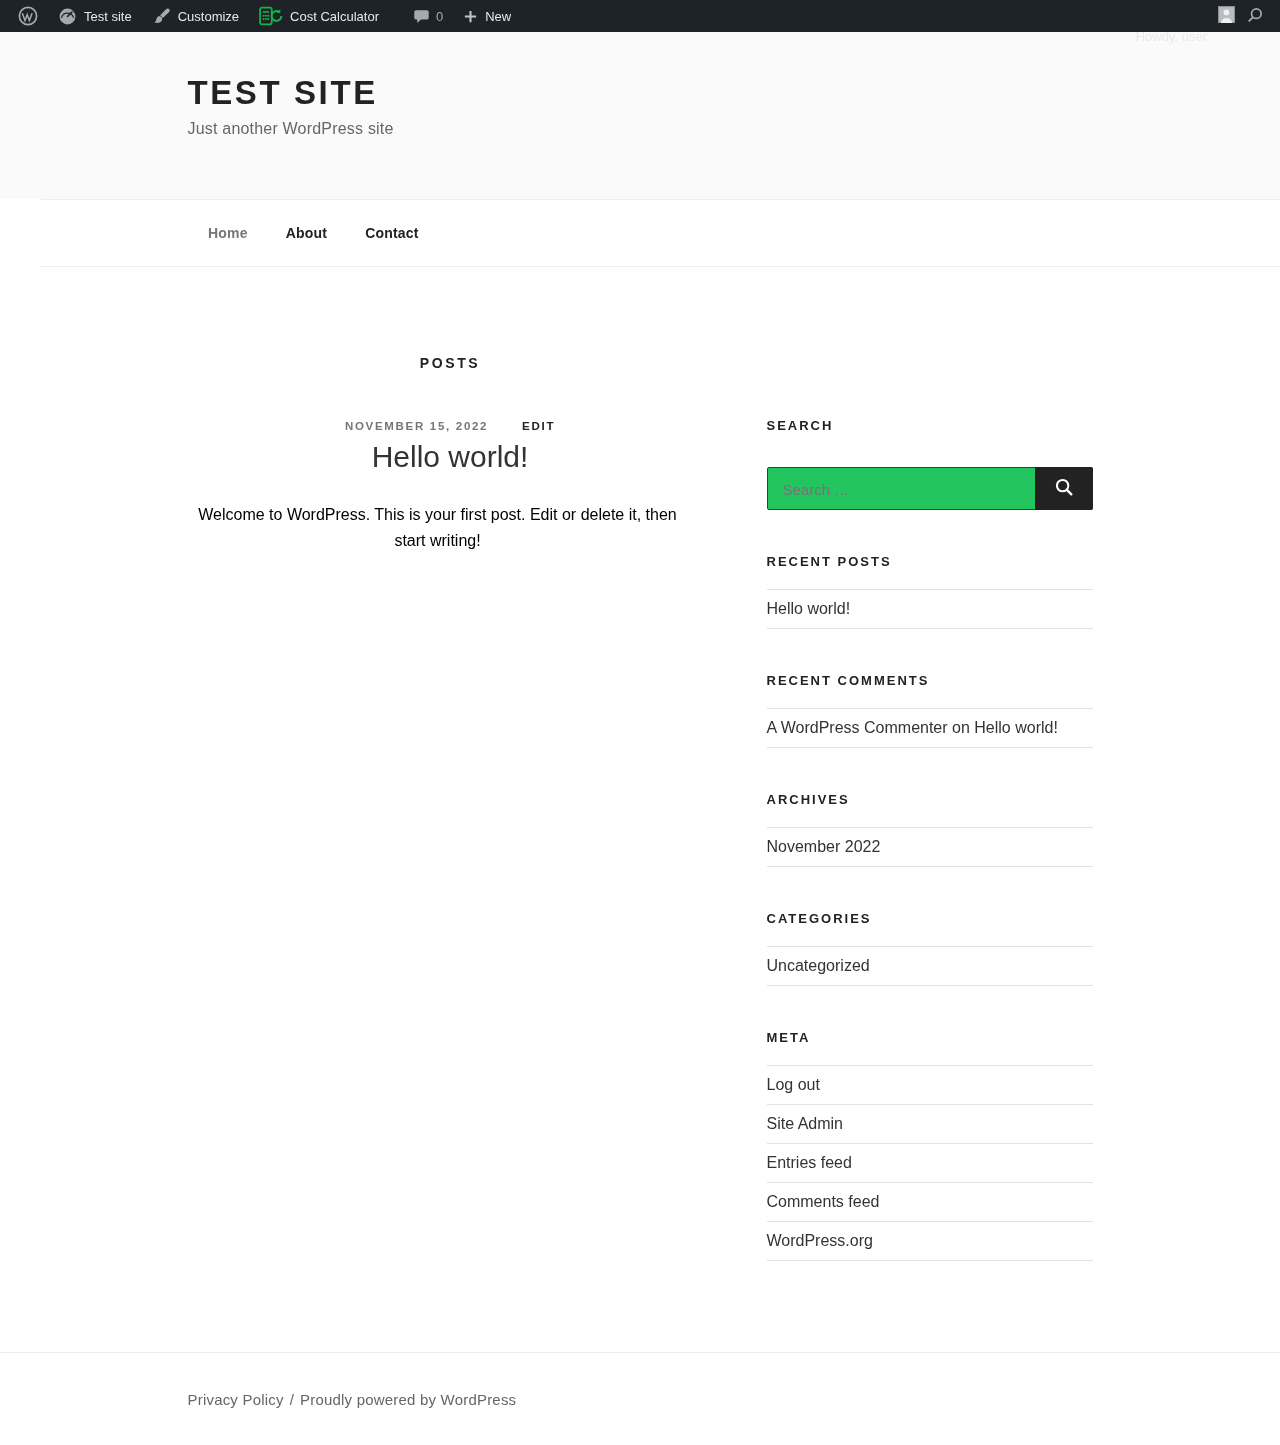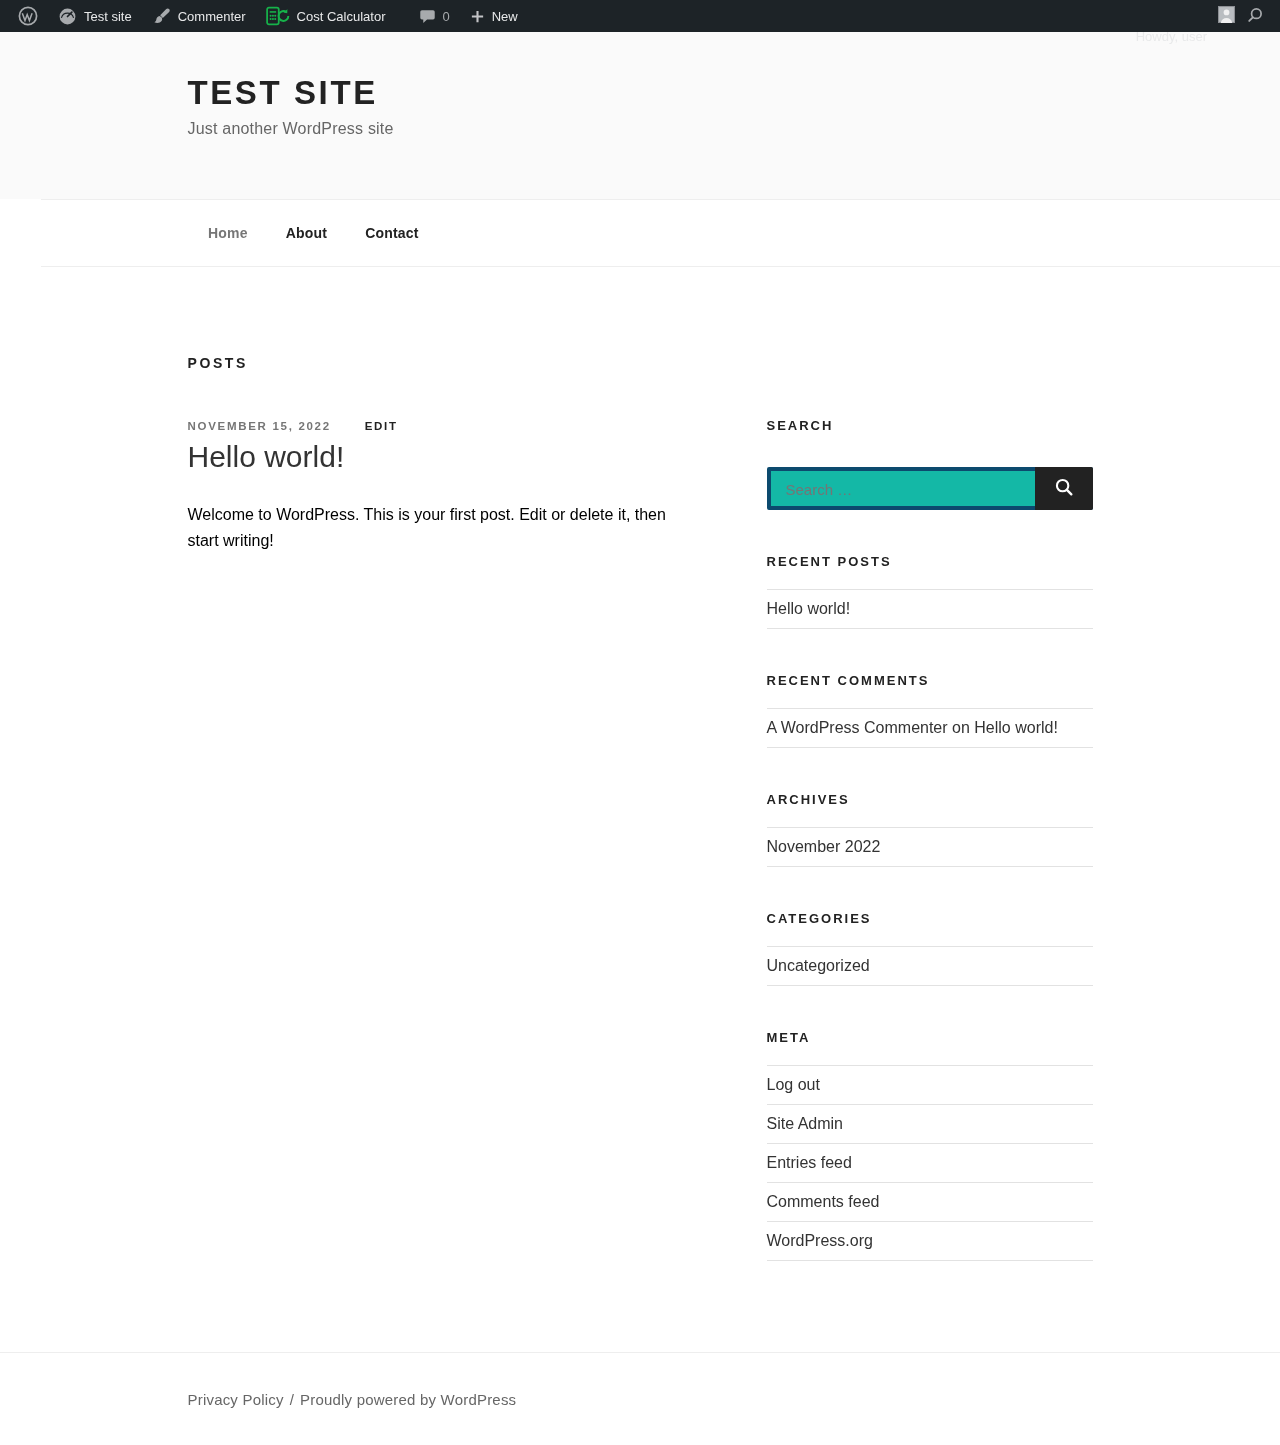--- a/index.html
+++ b/index.html
@@ -23,40 +23,40 @@
 
   
   .navbar { background:#fff; border-top:1px solid #eee; border-bottom:1px solid #eee; height:68px;margin-left:41px; }
   .navbar .wrap { display:flex; align-items:center; height:100%; }
   .nav-link { font-size:14px; font-weight:700; color:#222; text-decoration:none; padding:0 19px; letter-spacing:0.2px; }
   .nav-link.current { color:#767676; font-weight:700; padding-left:0; }
 
   
   .site-content { min-height:1085px; padding-top:88px; }
   .site-content .wrap { display:flex; justify-content:space-between; align-items:flex-start; }
-  .main-col { width:525px; }
+  .main-col { width:525px;text-align:center; }
   .page-title { font-size:14px; font-weight:800; letter-spacing:2.6px; color:#222; margin-bottom:49px; }
   .entry-meta { font-size:11.5px; font-weight:700; letter-spacing:1.7px; }
   .entry-date { color:#767676; text-decoration:none; margin-right:29px; }
   .entry-edit { color:#222; text-decoration:none; }
   .entry-title { font-size:30px; font-weight:400; color:#333; margin-top:6px; line-height:1.25; }
   .entry-title a { color:#333; text-decoration:none; }
   .entry-body { font-size:16px; line-height:1.66; margin-top:26px; color:#000000; max-width:500px; }
 
   
   .sidebar { width:326px; margin-top:63px; }
   .widget { margin-bottom:44px; }
   .widget-title { font-size:13px; font-weight:800; letter-spacing:2px; color:#222; margin-bottom:20px; }
   .widget.search .widget-title { margin-bottom:34px; }
   .widget ul { list-style:none; border-top:1px solid #e2e2e2; }
   .widget li { border-bottom:1px solid #e2e2e2; padding:9px 0; font-size:16px; line-height:1.25; color:#333; }
   .widget li a { color:#333; text-decoration:none; }
 
   .search-form { position:relative; }
-  .search-field { width:100%; height:43px; border:4px solid #0c4a6e; border-radius:2px; background:#14b8a6;
+  .search-field { width:100%; height:43px; border:1px solid #0c4a6e; border-radius:2px; background:#22c55e;
                   padding:2px 70px 0 15px; font-size:15px; color:#444; font-family:"Liberation Sans",sans-serif; }
   .search-field::placeholder { color:#757575; opacity:1; }
   .search-submit { position:absolute; top:0; right:0; width:58px; height:43px; background:#222; border:none;
                    border-radius:0 2px 2px 0; display:flex; align-items:center; justify-content:center; cursor:pointer; }
 
   
   .site-footer { border-top:1px solid #eee; padding:38px 16px 36px; }
   .site-info { font-size:15px; color:#666; letter-spacing:0.2px; }
   .site-info a { color:#666; text-decoration:none; }
   .sep { margin:0 6px; color:#666; }
@@ -83,21 +83,21 @@
     </span>
     <span class="ab-label">Test site</span>
   </div>
   <div class="ab-item">
     <span>
       <svg width="19" height="19" viewBox="0 0 20 20">
         <path d="M18 2.2 c.9.9.9 2.2 0 3 L11.4 11.6 8.6 8.8 15 2.2 c.8-.8 2.2-.8 3 0z" fill="#a7aaad"></path>
         <path d="M7.8 9.6 c-1.8.4-2.9 1.7-3.3 3.8-.2 1.2-.9 2.1-2 2.6 2.6 1.3 6 .9 7.6-1.2.9-1.3.8-3-.2-4.2z" fill="#a7aaad"></path>
       </svg>
     </span>
-    <span class="ab-label">Commenter</span>
+    <span class="ab-label">Customize</span>
   </div>
   <div class="ab-item">
     <span>
       <svg width="24" height="20" viewBox="0 0 26 20">
         <rect x="1.2" y="1" width="12.6" height="18" rx="2" fill="none" stroke="#16b24a" stroke-width="1.9"></rect>
         <line x1="4" y1="5.6" x2="11" y2="5.6" stroke="#16b24a" stroke-width="1.7"></line>
         <circle cx="5" cy="9.8" r="1.1" fill="#16b24a"></circle>
           <circle cx="7.5" cy="9.8" r="1.1" fill="#16b24a"></circle>
           <circle cx="10" cy="9.8" r="1.1" fill="#16b24a"></circle>
         <circle cx="5" cy="13.2" r="1.1" fill="#16b24a"></circle>

